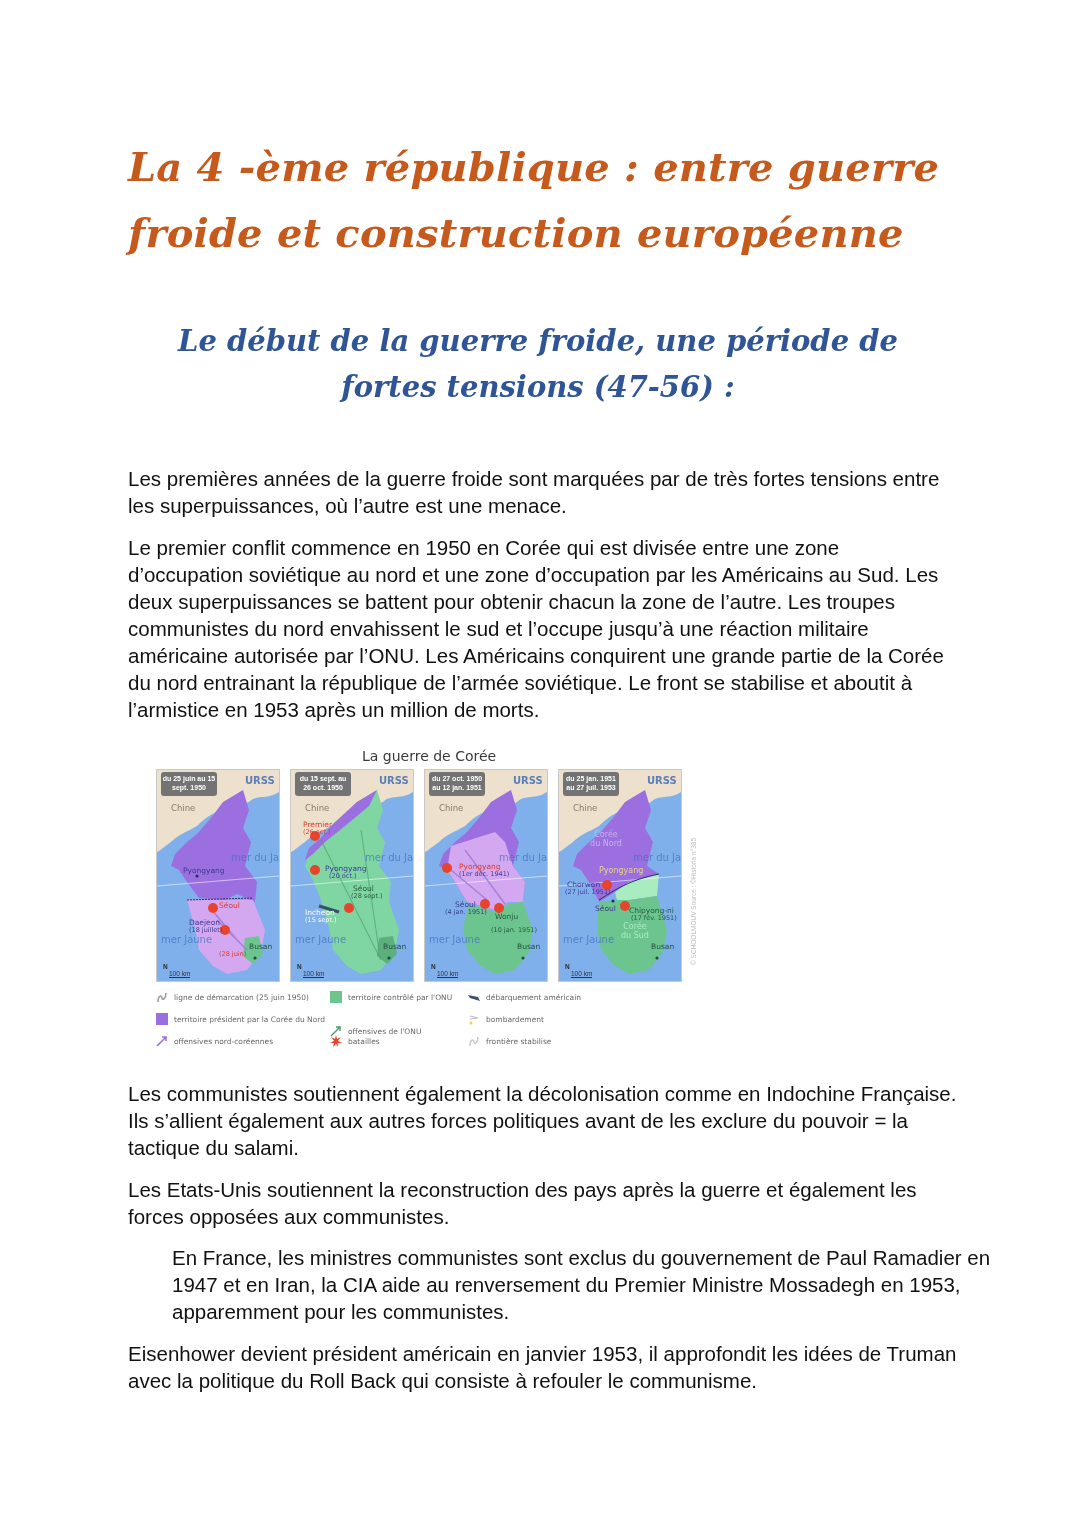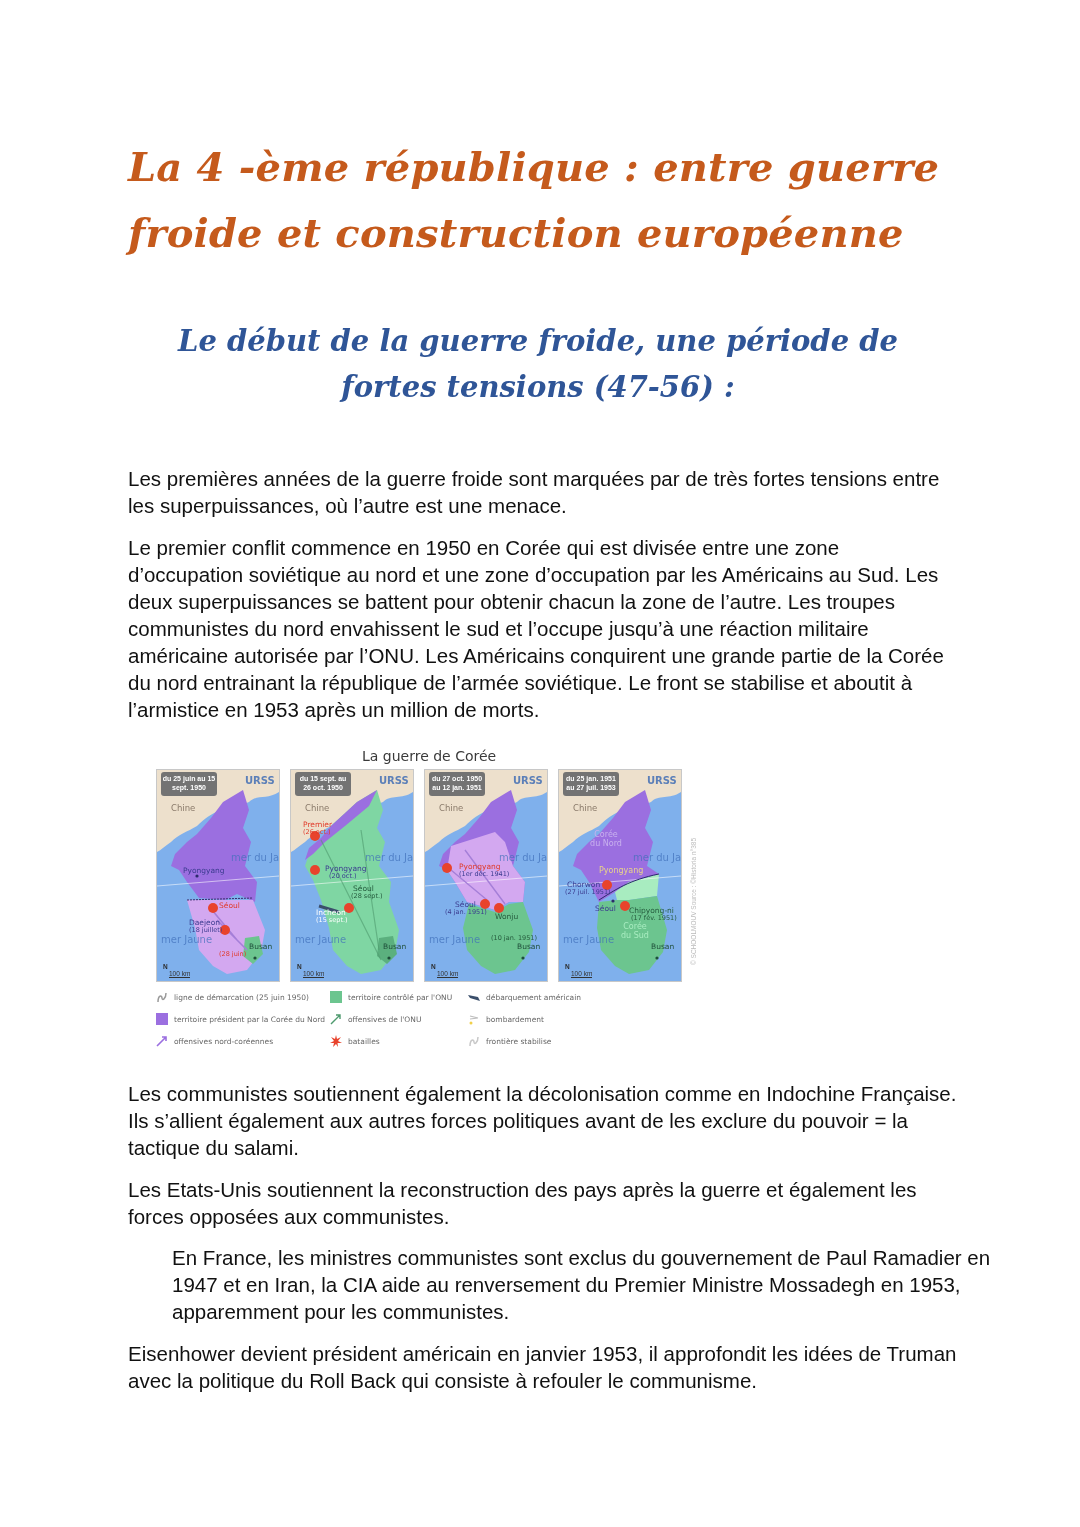--- a/index.html
+++ b/index.html
@@ -11,21 +11,21 @@
   .fig-title { position:absolute; left:212px; top:0; font-size:14px; color:#3a3a3a; font-family:"DejaVu Sans", sans-serif; }
   .map { position:absolute; top:21px; width:122px; height:211px; border:1px solid #c8c8c8; overflow:hidden; background:#7fb0ec; }
   .map svg { position:absolute; left:0; top:0; }
   .map-date { position:absolute; left:4px; top:2px; width:56px; height:22px; background:#737373; color:#fff; font-size:7px; line-height:9px; text-align:center; border-radius:3px; padding-top:2px; font-weight:bold; }
   .lbl { position:absolute; font-size:8px; line-height:9px; white-space:nowrap; font-family:"DejaVu Sans", sans-serif; }
   .lbl-urss { color:#5b7fb8; font-weight:bold; font-size:10px; }
   .lbl-chine { color:#8a7a6a; font-size:8.5px; }
   .lbl-sea { color:#3f6fba; font-size:10px; line-height:7px; text-align:left; opacity:0.7; }
   .lbl-city { color:#3b3b8f; font-size:7.5px; }
   .lbl-red { color:#e03a2a; font-size:7.5px; }
-  .lbl-white { color:#ffffff; font-size:7.5px;margin-left:11px; }
+  .lbl-white { color:#ffffff; font-size:7.5px; }
   .lbl-date { font-size:6.5px; }
   .scale { position:absolute; left:6px; bottom:4px; font-size:6.5px; color:#333; }
   .scale .n { color:#2b2b2b; font-weight:bold; display:block; line-height:7px; }
   .scale .km { border-bottom:1px solid #333; margin-left:6px; }
   .credit { position:absolute; left:538px; top:80px; width:12px; height:150px; }
   .credit span { position:absolute; left:-70px; top:70px; width:150px; transform:rotate(-90deg); font-size:6.5px; color:#bbb; white-space:nowrap; text-align:center; }
   .legend { position:absolute; top:243px; left:0; width:560px; }
   .leg-item { position:absolute; font-size:7.5px; color:#666; display:flex; align-items:center; white-space:nowrap; font-family:"DejaVu Sans", sans-serif; }
   .leg-icon { width:12px; height:12px; margin-right:6px; display:inline-block; }
 </style>
@@ -122,21 +122,21 @@
     <div class="map-date">du 27 oct. 1950 au 12 jan. 1951</div>
     <div class="lbl lbl-urss" style="left:88px;top:6px;">URSS</div>
     <div class="lbl lbl-chine" style="left:14px;top:34px;">Chine</div>
     <div class="lbl lbl-sea" style="left:74px;top:84px;width:40px;">mer du Japon</div>
     <div class="lbl lbl-sea" style="left:4px;top:166px;width:30px;">mer Jaune</div>
     <div class="lbl lbl-red" style="left:34px;top:92px;">Pyongyang</div>
     <div class="lbl lbl-city lbl-date" style="left:34px;top:100px;">(1er déc. 1941)</div>
     <div class="lbl lbl-city" style="left:30px;top:130px;">Séoul</div>
     <div class="lbl lbl-city lbl-date" style="left:20px;top:138px;">(4 jan. 1951)</div>
     <div class="lbl lbl-city" style="left:70px;top:142px;color:#245a3c;">Wonju</div>
-    <div class="lbl lbl-city lbl-date" style="left:66px;top:164px;color:#245a3c;">(10 jan. 1951)</div>
+    <div class="lbl lbl-city lbl-date" style="left:66px;top:156px;color:#245a3c;">(10 jan. 1951)</div>
     <div class="lbl lbl-city" style="left:92px;top:172px;color:#1f4f3a;">Busan</div>
     <div class="scale"><span class="n">N</span><span class="km">100 km</span></div>
   </div>
 
   <div class="map" style="left:408px;">
     <svg width="122" height="211" viewBox="0 0 122 211">
       <path d="M0 0 H122 V22 C110 30 100 24 92 32 C80 38 72 30 64 40 C54 44 48 48 40 56 C30 62 22 64 14 72 C8 76 4 80 0 82 Z" fill="#ede0cc"></path>
       <path d="M66 32 L86 20 L92 40 L86 58 L94 72 L88 96 L100 104 L86 108 L70 112 L56 122 L40 132 L30 112 L22 100 L14 96 L18 84 L30 72 L40 64 L54 48 Z" fill="#9b6fe0"></path>
       <path d="M56 122 L70 112 L86 108 L100 104 L98 126 L70 130 L58 130 Z" fill="#a8ecc0"></path>
       <path d="M40 132 L58 130 L70 130 L98 126 L108 160 L104 182 L90 200 L70 204 L56 196 L42 180 L38 158 Z" fill="#6cc58f"></path>
@@ -184,21 +184,21 @@
     <div class="leg-item" style="left:318px;top:0;">
       <svg class="leg-icon" viewBox="0 0 12 12">
           <path d="M0 4 L10 6 L12 10 L2 7 Z" fill="#3b4f6b"></path>
         </svg>
       <span>débarquement américain</span>
     </div>
     <div class="leg-item" style="left:6px;top:22px;">
       <span class="leg-icon" style="background:#9b6fe0;"></span>
       <span>territoire président par la Corée du Nord</span>
     </div>
-    <div class="leg-item" style="left:180px;top:22px;">
+    <div class="leg-item" style="left:180px;top:34px;">
       <svg class="leg-icon" viewBox="0 0 12 12">
           <path d="M1 11 L10 2 M6 2 L10 2 L10 6" stroke="#4e9a6e" stroke-width="1.4" fill="none"></path>
         </svg>
       <span>offensives de l'ONU</span>
     </div>
     <div class="leg-item" style="left:318px;top:22px;">
       <svg class="leg-icon" viewBox="0 0 12 12">
           <path d="M2 3 L10 5 M2 6 L10 5" stroke="#bdbdbd" stroke-width="1.2" fill="none"></path>
           <circle cx="3" cy="10" r="1.5" fill="#f1d04a"></circle>
         </svg>

